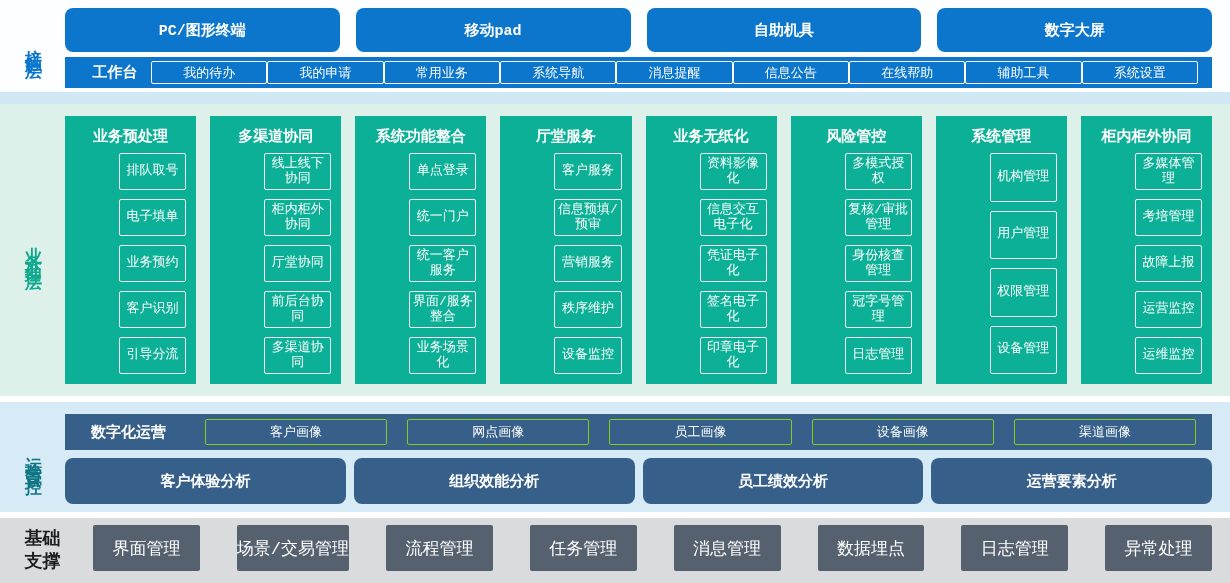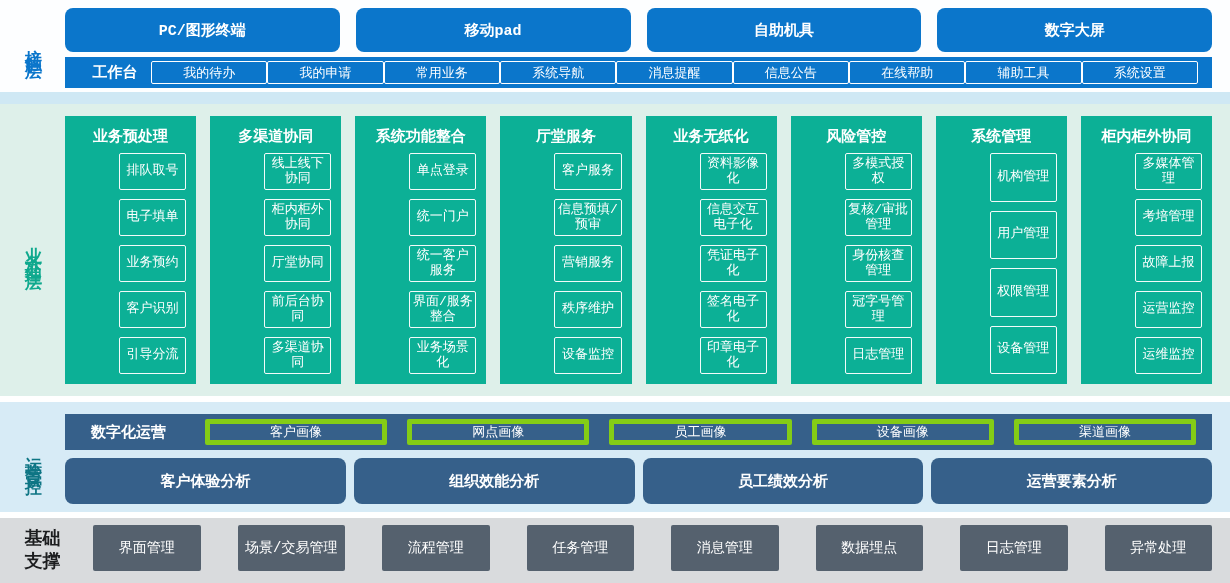--- a/index.html
+++ b/index.html
@@ -68,35 +68,35 @@
     display:flex; align-items:center; justify-content:center;
   }
 
   
   .ops-bar {
     margin-top:12px; height:36px; background:#36608a;
     display:flex; align-items:center; padding:0 16px 0 26px; gap:20px;
   }
   .ops-label { color:#fff; font-weight:bold; font-size:15px; width:94px; flex:none; }
   .portrait {
-    flex:1; height:26px; border:5px solid #84cc16; border-radius:2px;
+    flex:1; height:26px; border:1px solid #84cc16; border-radius:2px;
     color:#fff; font-size:13px;
     display:flex; align-items:center; justify-content:center; white-space:nowrap;
   }
   .analysis-row { display:flex; gap:8px; margin-top:8px; height:46px; }
   .analysis {
     flex:1; background:#36608a; border-radius:8px; color:#fff;
     font-weight:bold; font-size:15px;
     display:flex; align-items:center; justify-content:center;
   }
 
   
   .foundation-row { display:flex; gap:9px; margin-top:7px; height:46px; }
   .foundation-item {
-    flex:1; background:#55616e; border-radius:2px; color:#fff; font-size:14px;
+    flex:1; background:#55616e; border-radius:2px; color:#fff; font-size:17px;
     display:flex; align-items:center; justify-content:center; white-space:nowrap;margin-left:28px;
   }
 </style>
 </head>
 <body>
 
 <div class="stage">
 
   <div class="band band-contact">
     <div class="rail">

